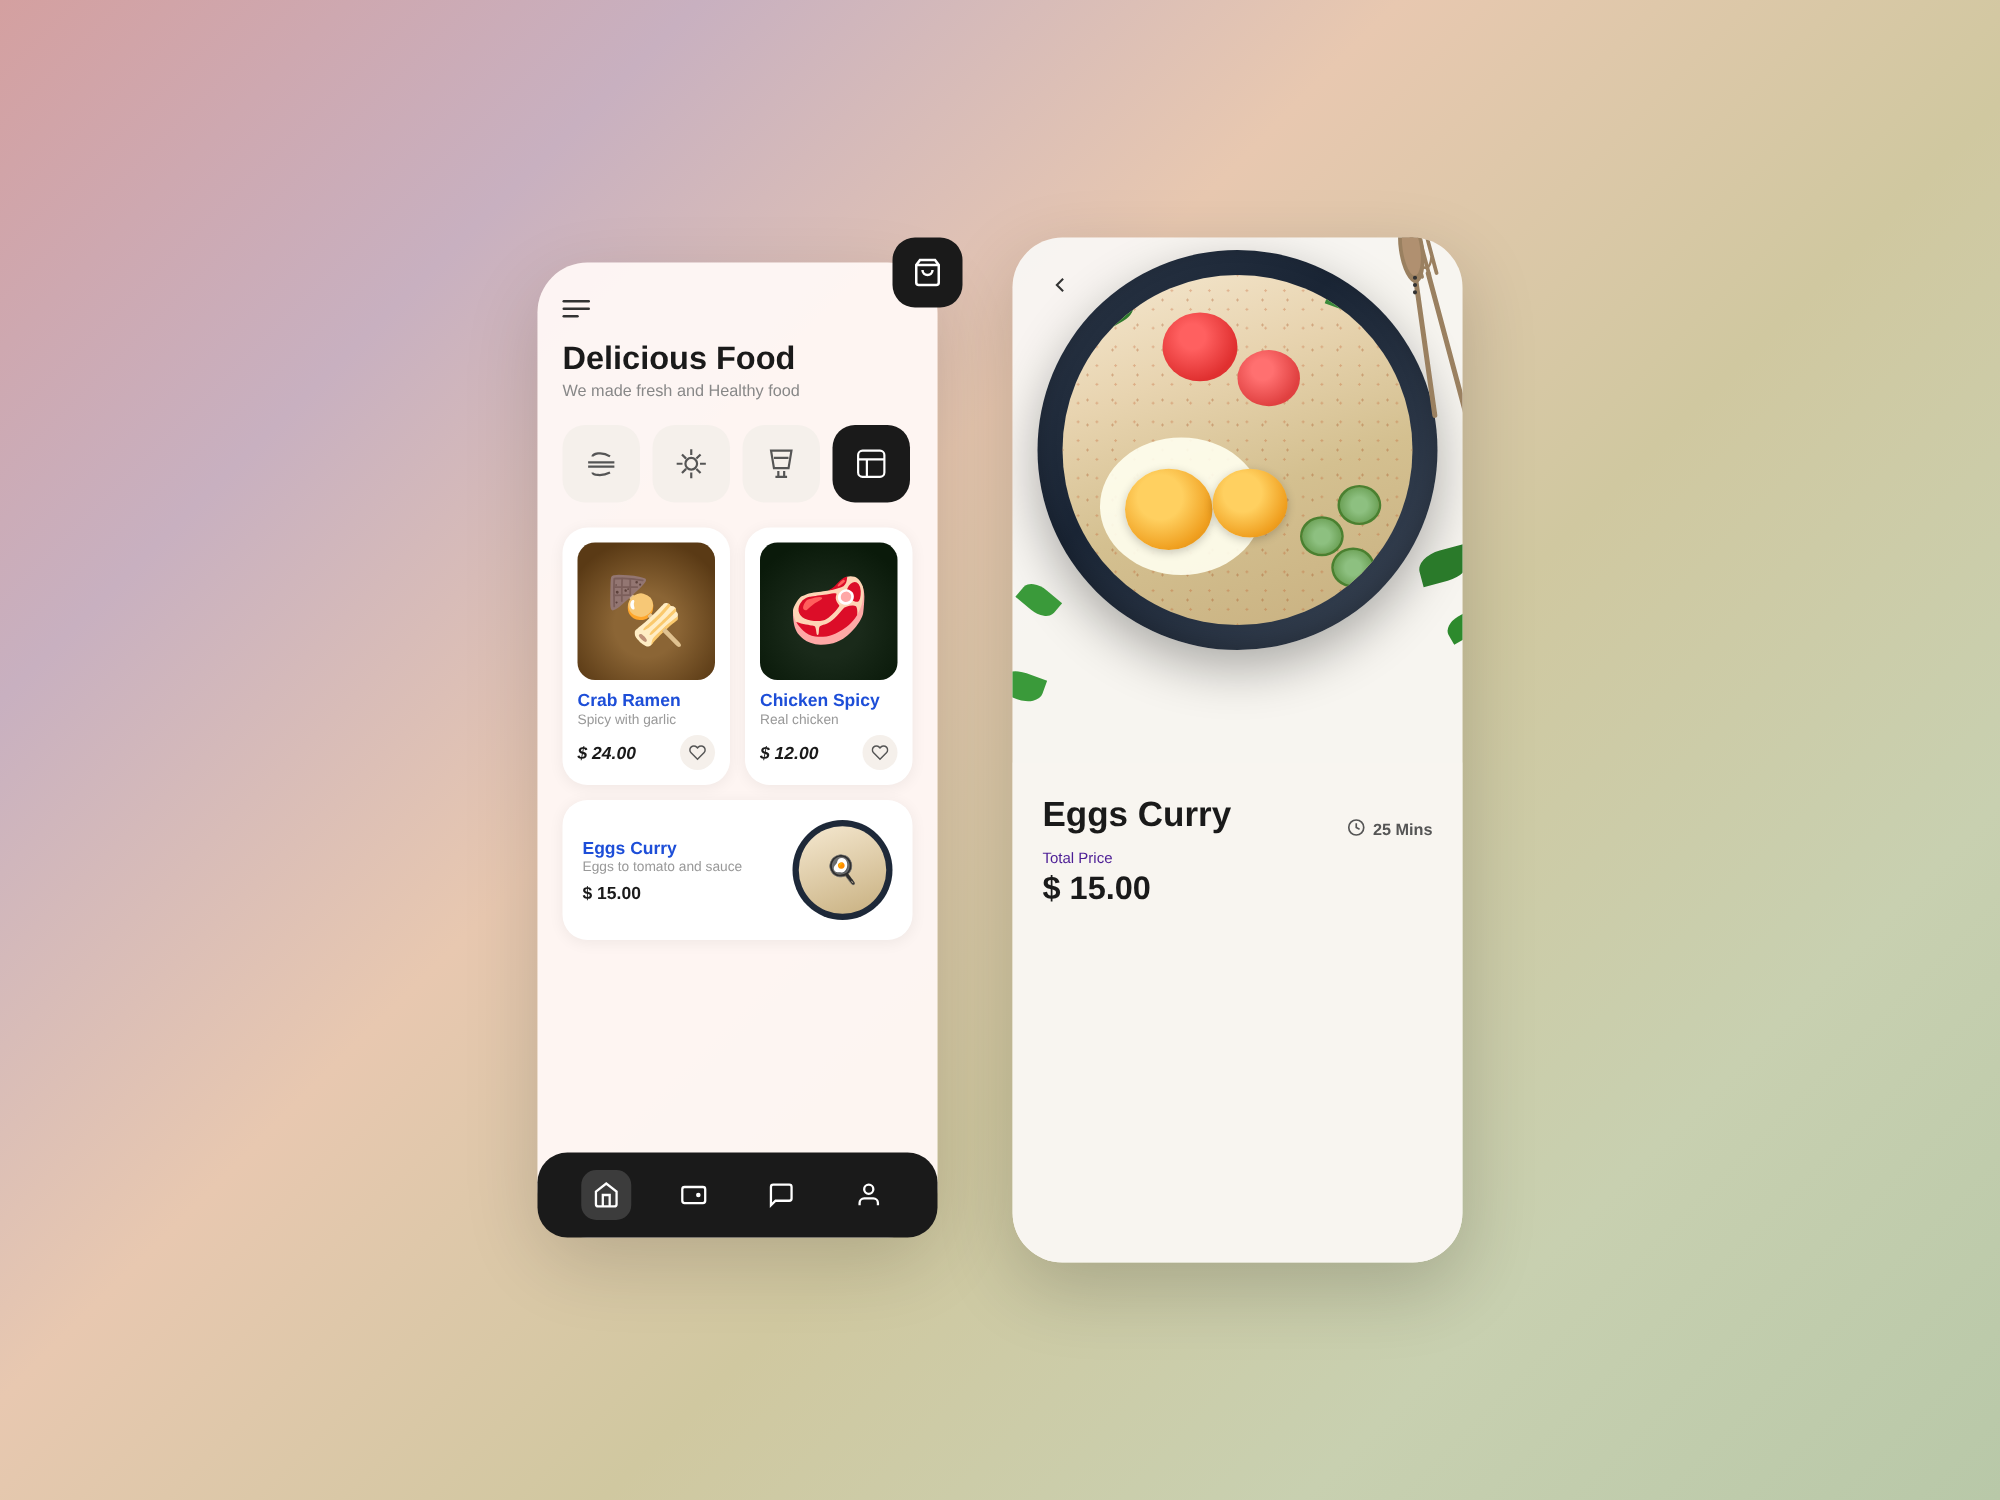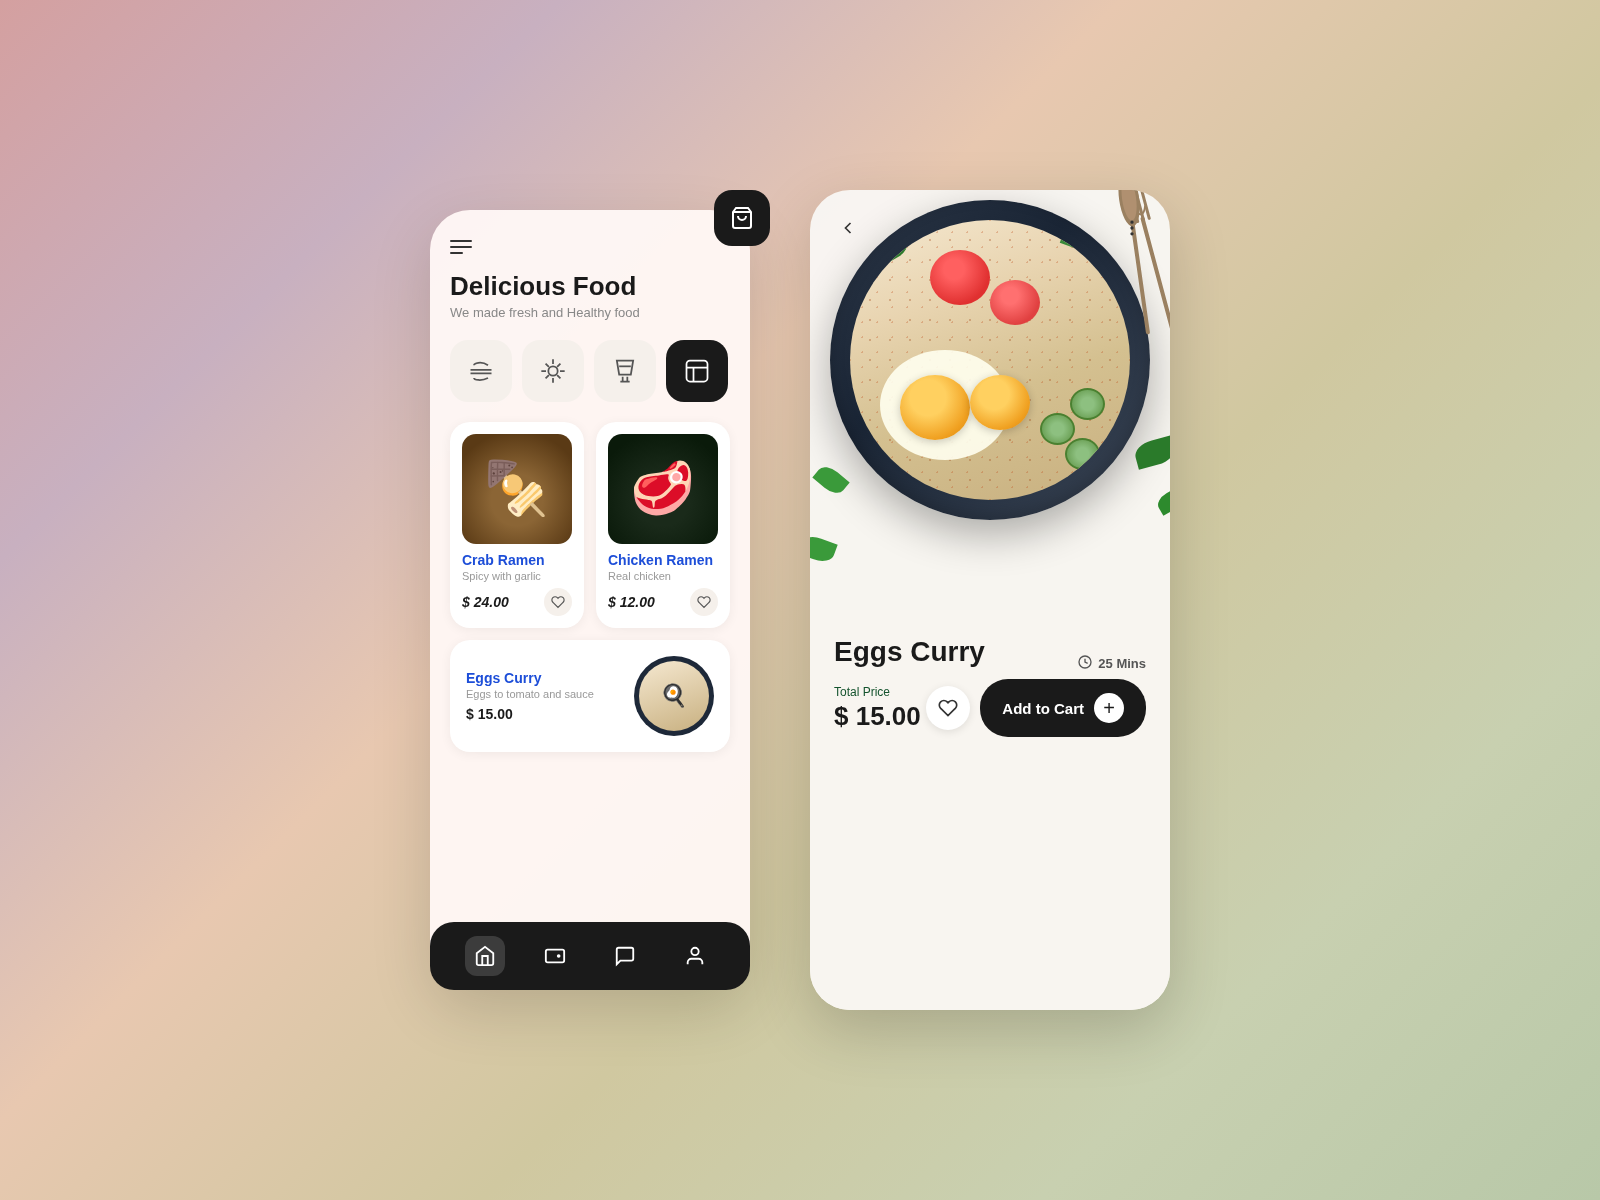--- a/index.html
+++ b/index.html
@@ -422,21 +422,21 @@
       line-height: 1.6;
       margin-bottom: 20px;
     }
 
     .price-row {
       display: flex;
       align-items: center;
       justify-content: space-between;
     }
     .price-section { display: flex; flex-direction: column; gap: 2px; }
-    .total-label { font-size: 12px; color: #14532d; }
+    .total-label { font-size: 12px; color: #4c1d95; }
     .total-price { font-size: 26px; font-weight: 800; color: #1a1a1a; }
 
     .price-actions {
       display: flex;
       align-items: center;
       gap: 10px;
     }
 
     .heart-circle {
       width: 44px;
@@ -594,21 +594,21 @@
               <path d="M20.84 4.61a5.5 5.5 0 00-7.78 0L12 5.67l-1.06-1.06a5.5 5.5 0 00-7.78 7.78l1.06 1.06L12 21.23l7.78-7.78 1.06-1.06a5.5 5.5 0 000-7.78z"></path>
             </svg>
         </button>
       </div>
     </div>
 
     <div class="food-card">
       <div class="food-card-img plate-chicken">
         <span style="font-size:52px;">🥩</span>
       </div>
-      <div class="food-name">Chicken Ramen</div>
+      <div class="food-name">Chicken Spicy</div>
       <div class="food-desc">Real chicken</div>
       <div class="food-price-row">
         <span class="food-price">$ 12.00</span>
         <button class="heart-btn">
           <svg width="14" height="14" viewBox="0 0 24 24" fill="none" stroke="#555" stroke-width="2">
               <path d="M20.84 4.61a5.5 5.5 0 00-7.78 0L12 5.67l-1.06-1.06a5.5 5.5 0 00-7.78 7.78l1.06 1.06L12 21.23l7.78-7.78 1.06-1.06a5.5 5.5 0 000-7.78z"></path>
             </svg>
         </button>
       </div>
     </div>
@@ -730,28 +730,17 @@
         <span style="font-size:13px;color:#555;font-weight:600;">25 Mins</span>
       </div>
     </div>
 
 
     <div class="price-row">
       <div class="price-section">
         <span class="total-label">Total Price</span>
         <span class="total-price">$ 15.00</span>
       </div>
-      <div class="price-actions">
-        <div class="heart-circle">
-          <svg viewBox="0 0 24 24">
-              <path d="M20.84 4.61a5.5 5.5 0 00-7.78 0L12 5.67l-1.06-1.06a5.5 5.5 0 00-7.78 7.78l1.06 1.06L12 21.23l7.78-7.78 1.06-1.06a5.5 5.5 0 000-7.78z"></path>
-            </svg>
-        </div>
-        <button class="add-to-cart-btn">
-          <span>Add to Cart</span>
-          <div class="plus-circle">+</div>
-        </button>
-      </div>
     </div>
 
   </div>
 
 </div>
 
 </body></html>

